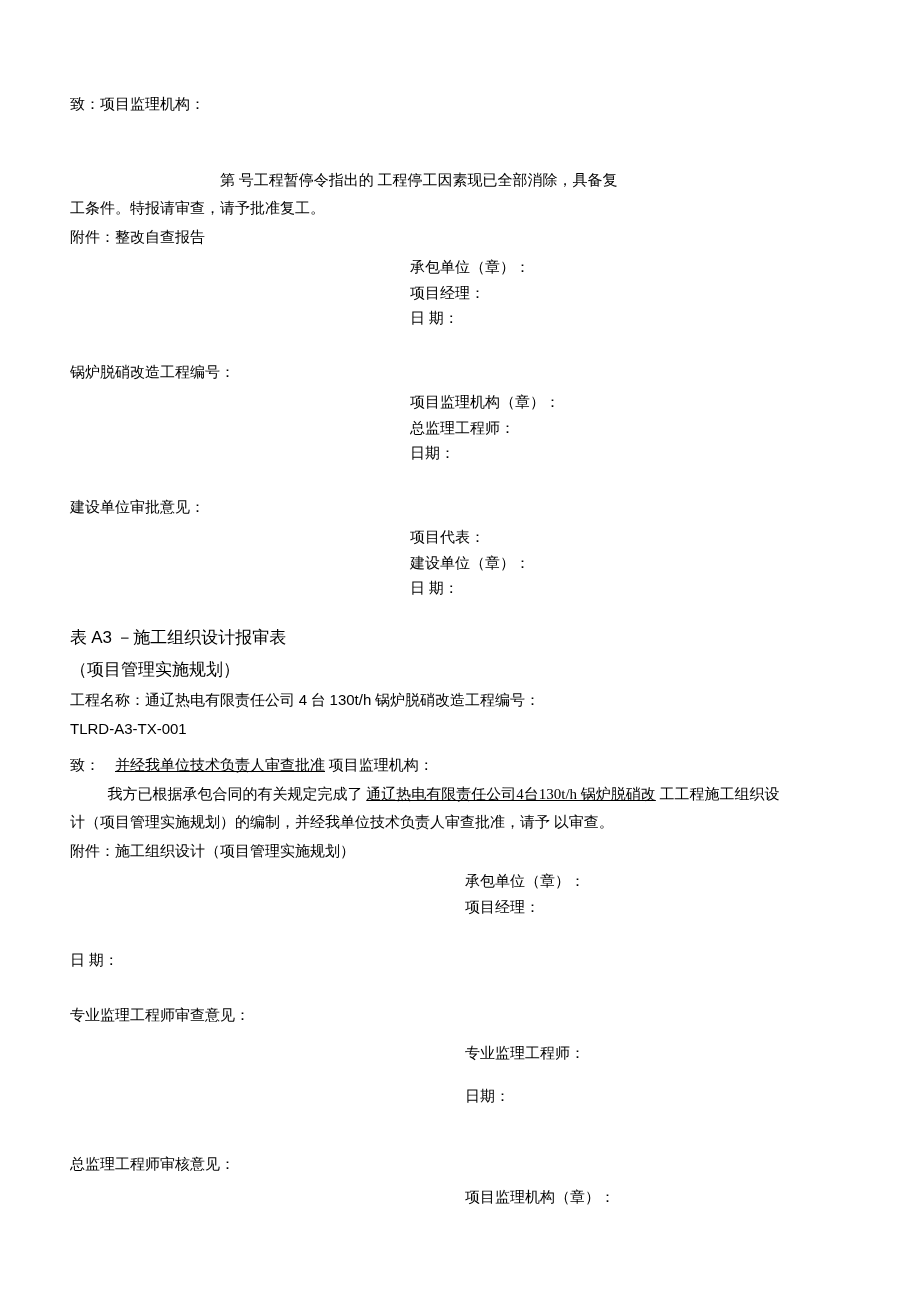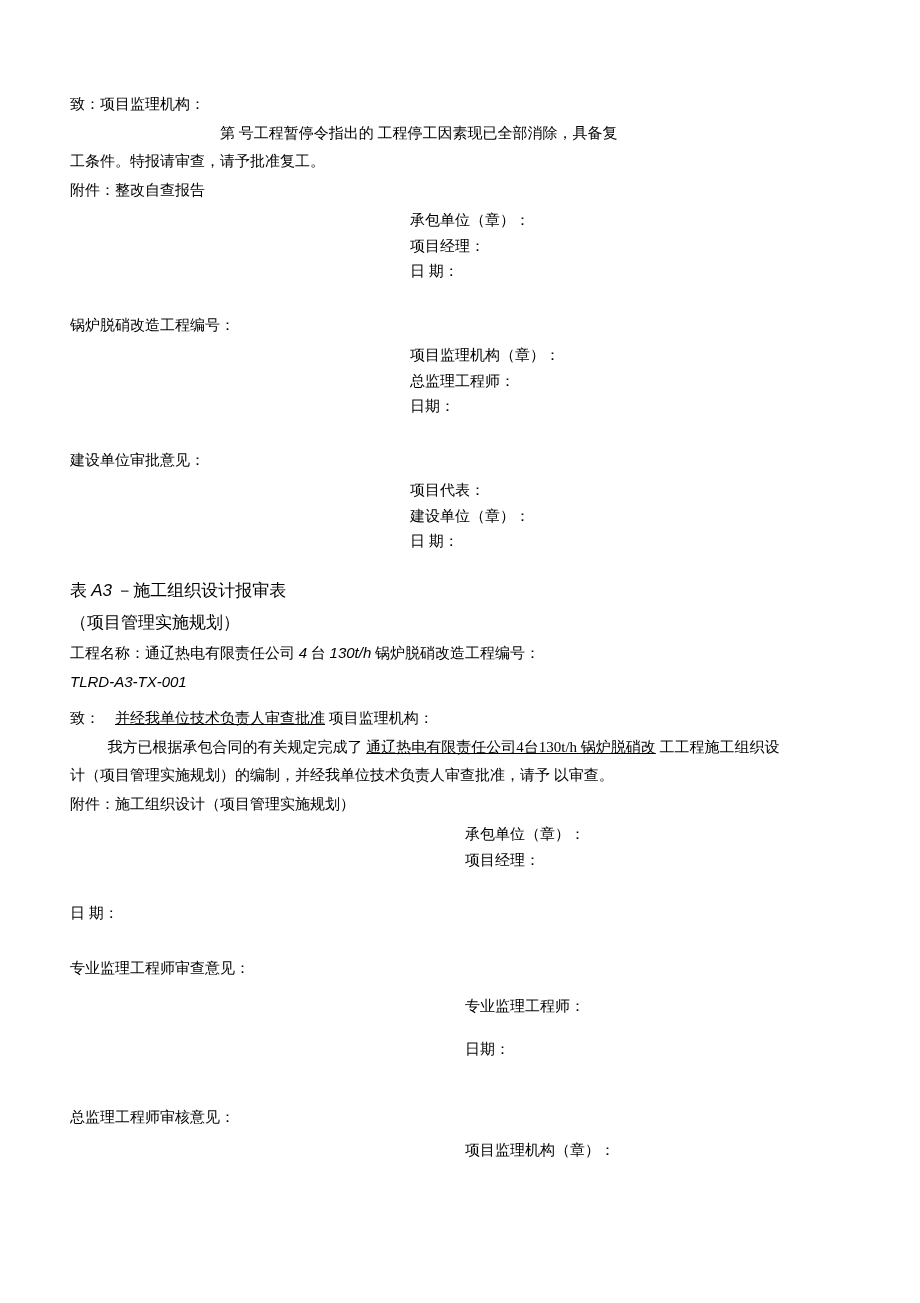--- a/index.html
+++ b/index.html
@@ -6,26 +6,26 @@
     font-family: "SimSun", "宋体", serif;
     font-size: 15px;
     line-height: 1.9;
     color: #000;
     background: #fff;
     margin: 0;
     padding: 90px 70px 60px 70px;
     width: 920px;
     box-sizing: border-box;
   }
-  .indent-large { padding-left: 150px; }
+  .indent-large { padding-left: 150px; margin-top: 47px; }
   .sig-block { padding-left: 340px; margin-top: 4px; }
   .sig-block2 { padding-left: 395px; margin-top: 4px; }
   .section-gap { margin-top: 26px; }
   .underline { text-decoration: underline; }
-  .sans { font-family: Arial, "Helvetica", sans-serif; font-style: italic; }
+  .sans { font-family: Arial, "Helvetica", sans-serif; }
   .form-title { font-size: 17px; margin-top: 20px; }
   .subtitle { font-size: 17px; text-align: left; }
   .tight { line-height: 1.7; }
   p { margin: 0; }
   .body-indent { text-indent: 2.5em; }
 </style>
 </head>
 <body>
 
 <p>致：项目监理机构：</p>

